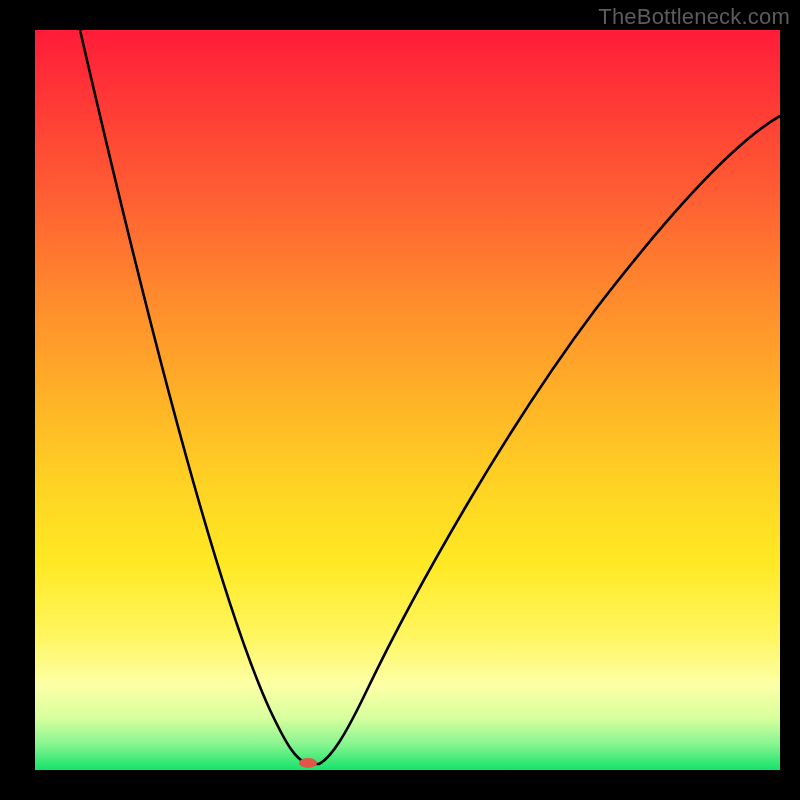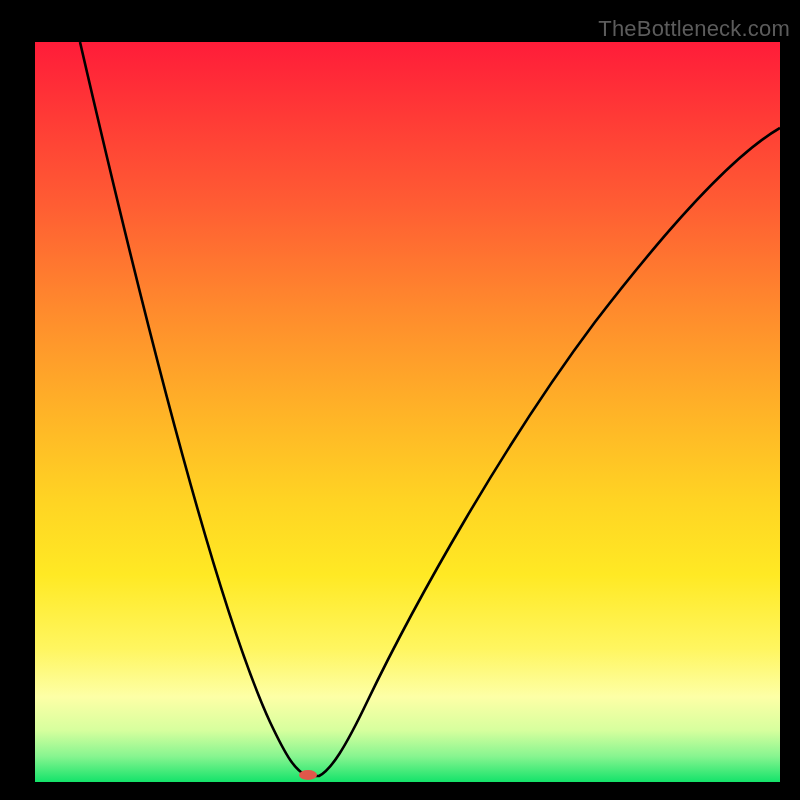--- a/index.html
+++ b/index.html
@@ -11,21 +11,20 @@
     overflow: hidden;
     font-family: Arial, Helvetica, sans-serif;
   }
   .frame {
     position: absolute;
     left: 0;
     top: 0;
     width: 800px;
     height: 668px;
     background: #000;
-    margin-top: 12px;
   }
   .plot {
     position: absolute;
     left: 35px;
     top: 30px;
     width: 745px;
     height: 740px;
   }
   .plot svg {
     display: block;

